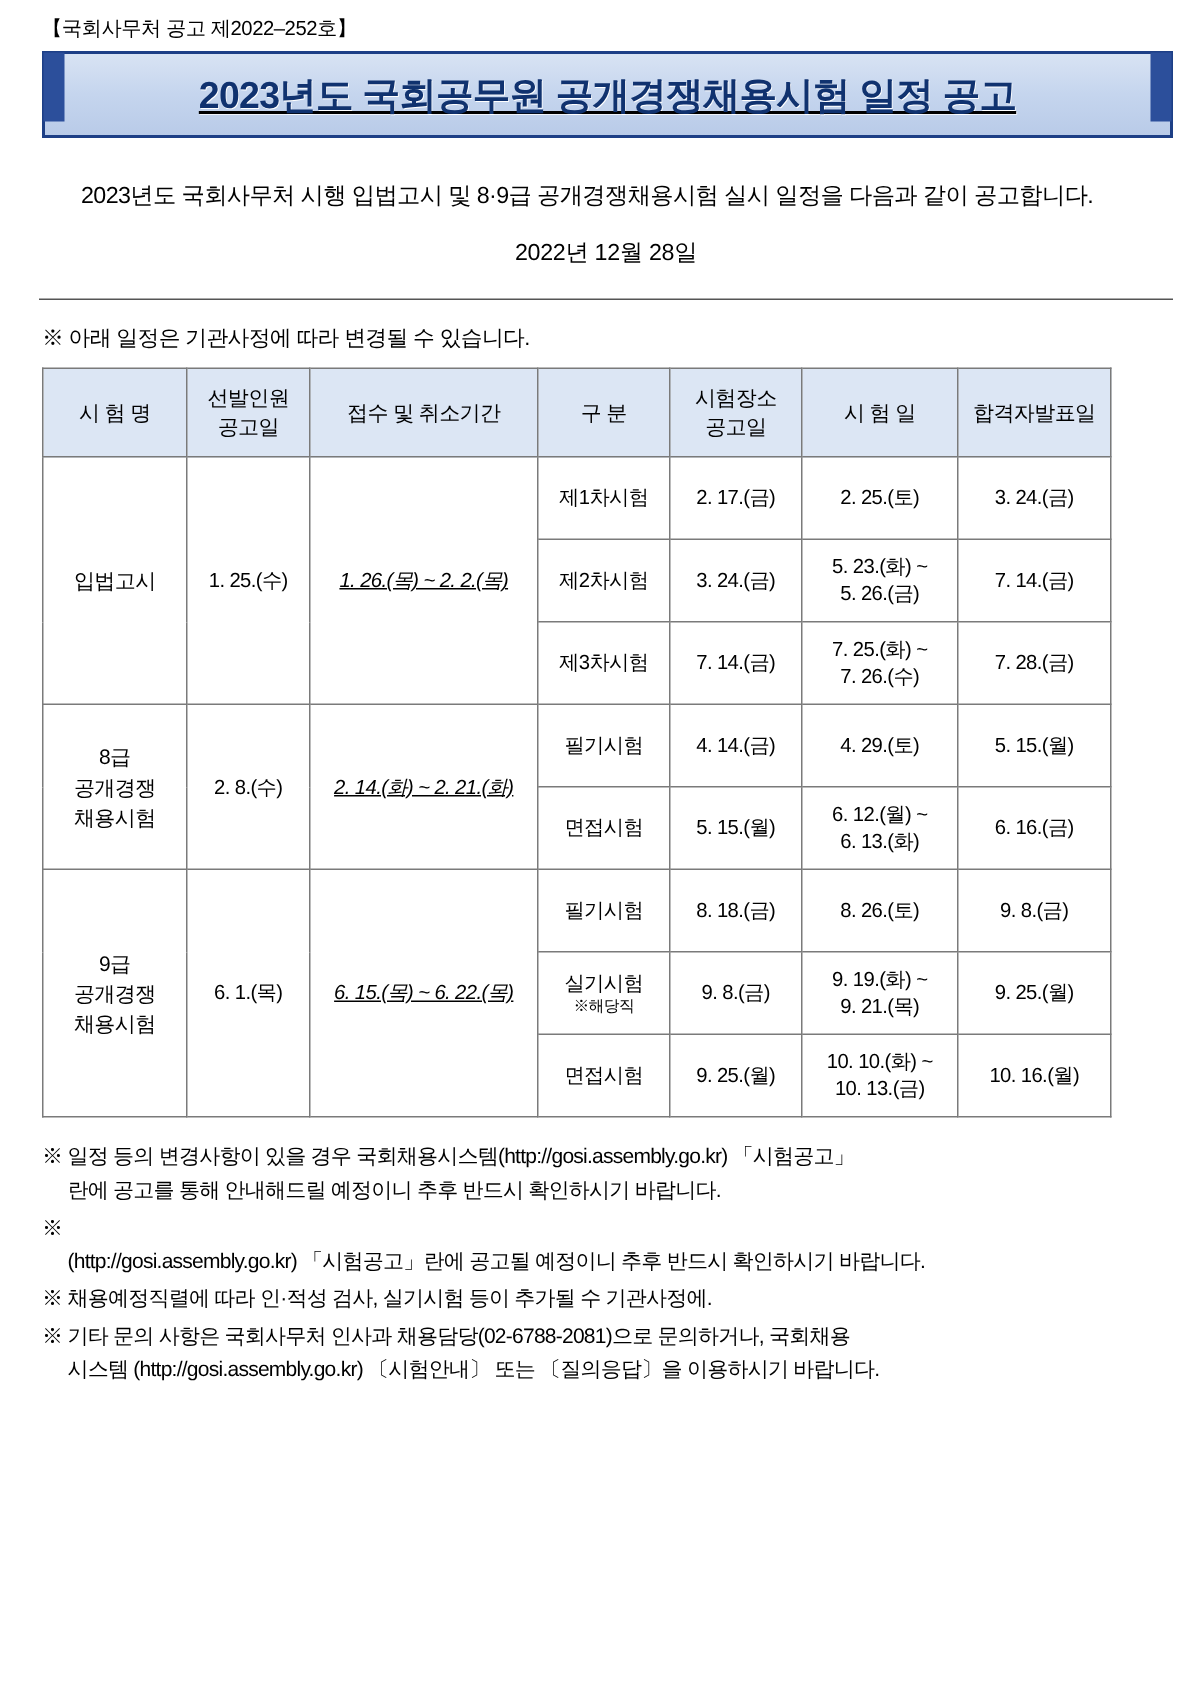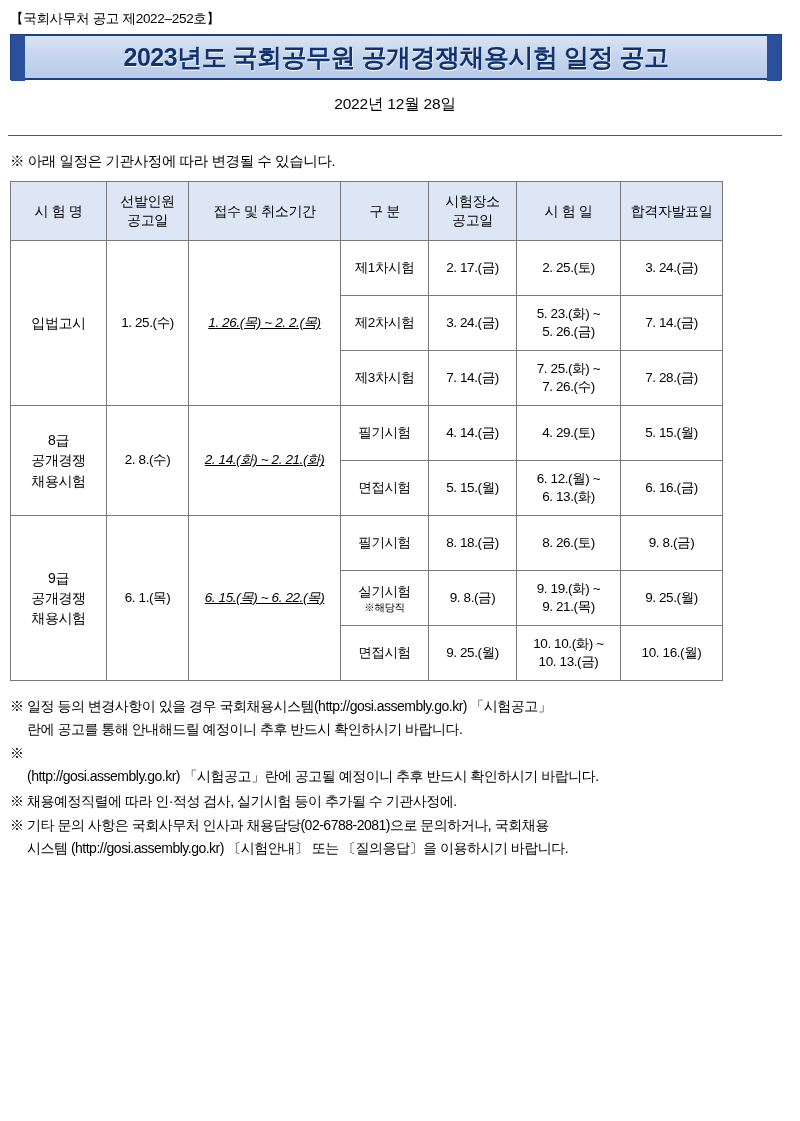--- a/index.html
+++ b/index.html
@@ -12,42 +12,43 @@
     height: 1121px;
     font-family: "Liberation Sans", sans-serif;
     color: #000000;
     position: relative;
     overflow: hidden;
   }
   .page {
     width: 800px;
     height: 1121px;
     box-sizing: border-box;
-    padding: 8px 18px 0 8px;
+    padding: 8px 18px 0 26px;
     position: relative;
   }
 
   
   .doc-number {
     font-size: 13.5px;
     letter-spacing: -0.3px;
     margin: 2px 0 6px 2px;
   }
 
   
   .title-banner {
     position: relative;
-    height: 46px;
+    height: 58px;
     margin: 0 0 0 2px;
     background: linear-gradient(to bottom, #d8e3f3 0%, #c5d5ee 50%, #b9cbe8 100%);
     border: 2px solid #1d3f86;
     box-sizing: border-box;
     display: flex;
     align-items: center;
     justify-content: center;
+    text-decoration: underline;
   }
   .title-banner .tab-left,
   .title-banner .tab-right {
     position: absolute;
     top: -1px;
     width: 14px;
     height: 46px;
     background: #2c4f9b;
   }
   .title-banner .tab-left { left: -1px; }
@@ -156,20 +157,21 @@
 <div class="page">
 
   <div class="doc-number">【국회사무처 공고 제2022–252호】</div>
 
   <div class="title-banner">
     <span class="tab-left"></span>
     <span class="tab-right"></span>
     <span class="title-text">2023년도 국회공무원 공개경쟁채용시험 일정 공고</span>
   </div>
 
+  <p class="intro">2023년도 국회사무처 시행 입법고시 및 8·9급 공개경쟁채용시험 실시 일정을 다음과 같이 공고합니다.</p>
 
   <div class="date-line">2022년 12월 28일</div>
 
 
   <hr class="hr-rule">
 
   <div class="note-top">※ 아래 일정은 기관사정에 따라 변경될 수 있습니다.</div>
 
   <table class="schedule">
     <colgroup>

